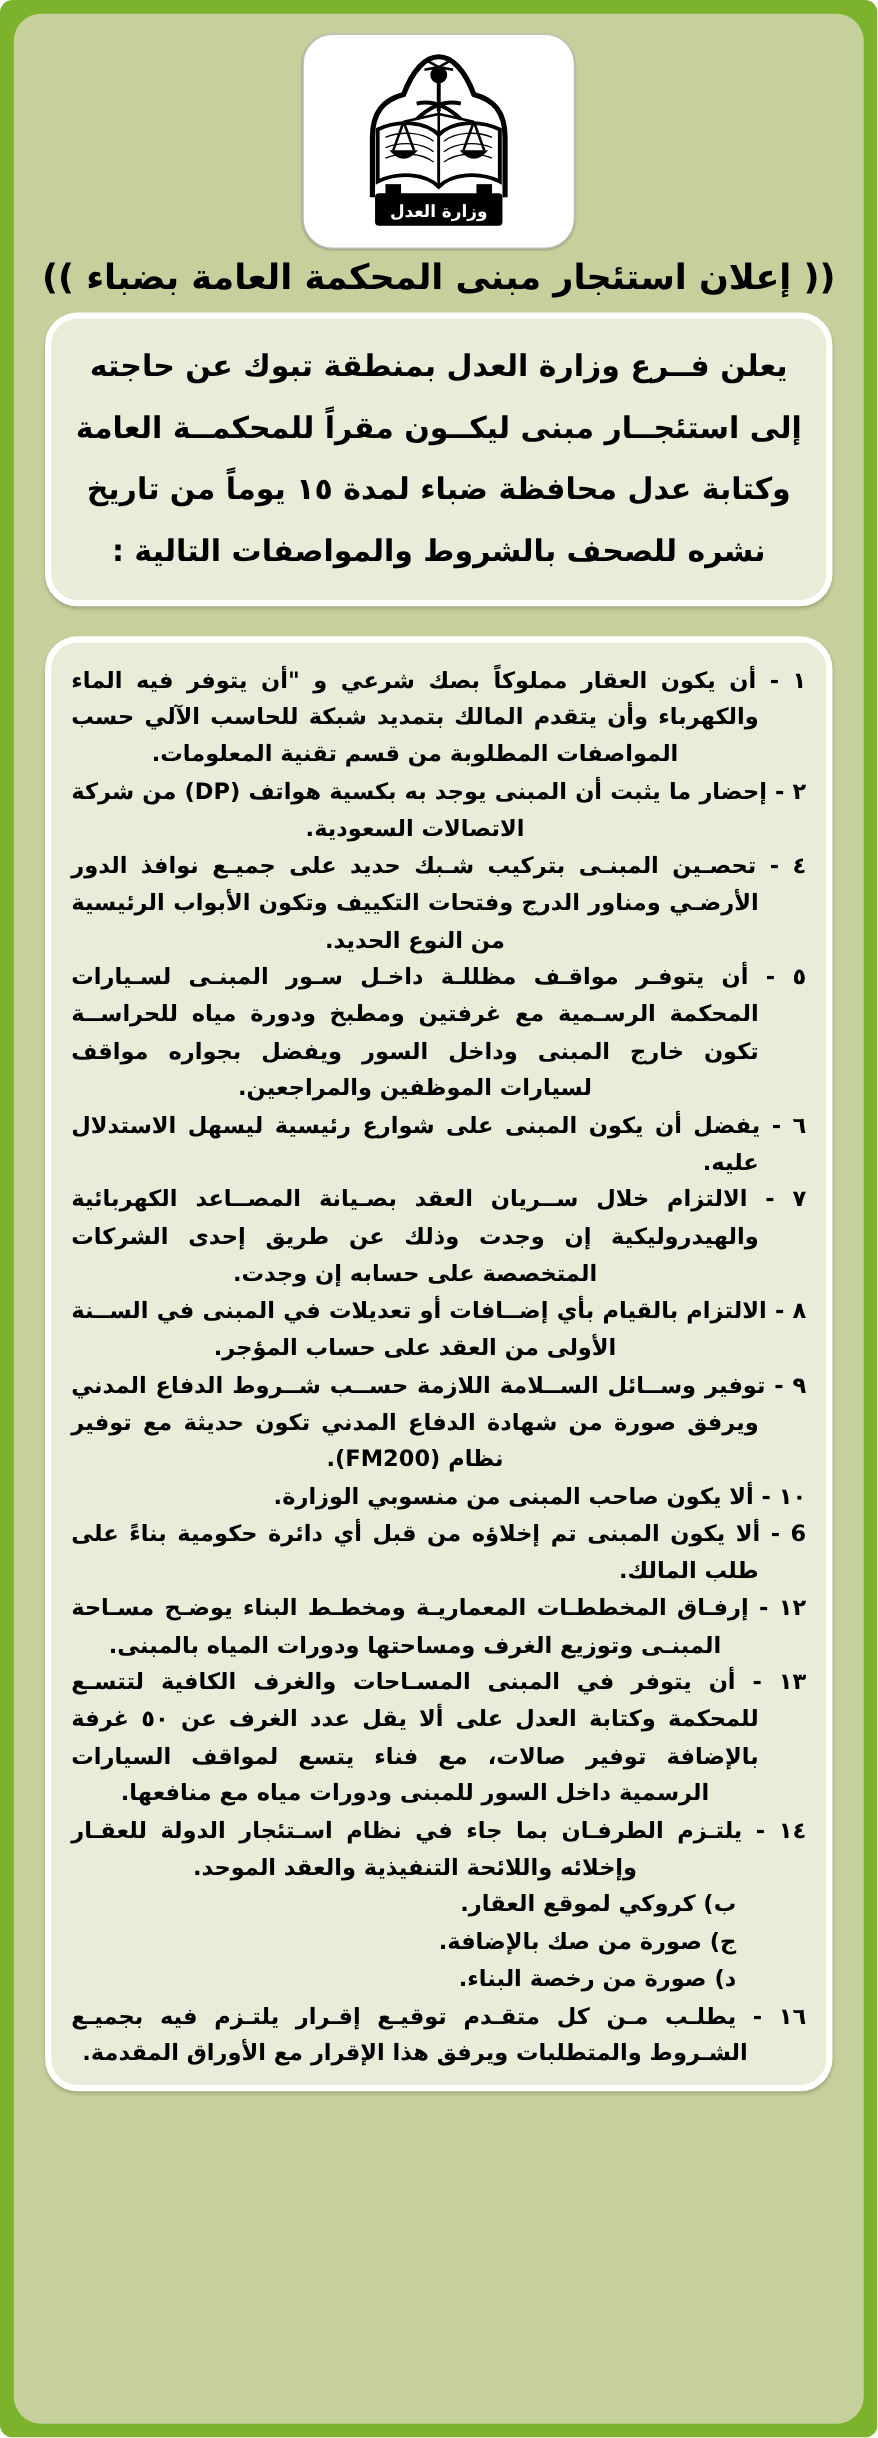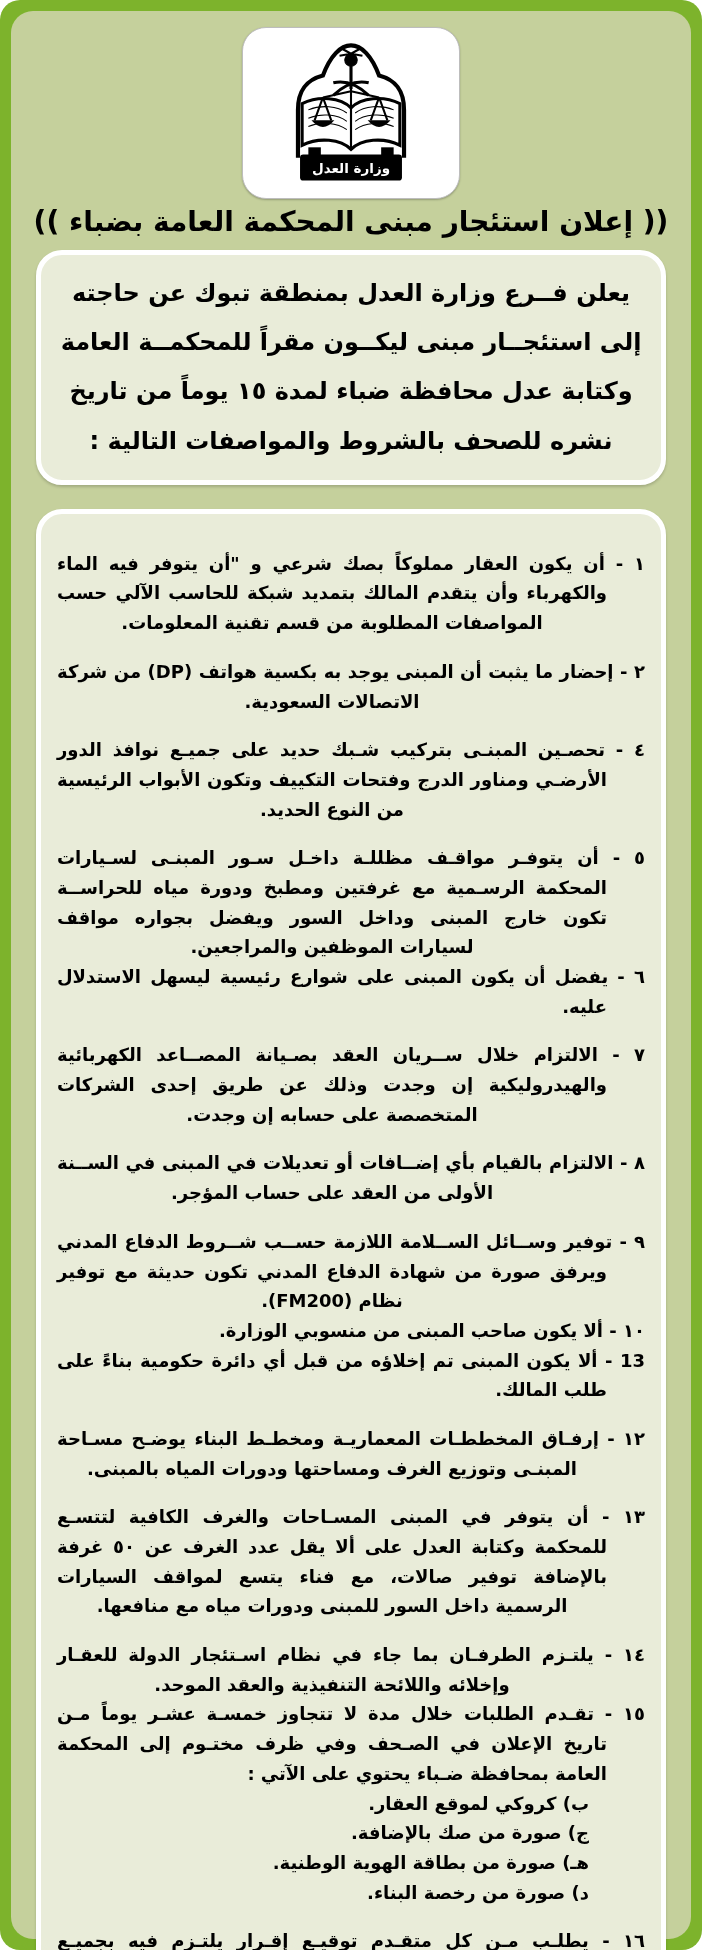--- a/index.html
+++ b/index.html
@@ -1,19 +1,19 @@
 <!DOCTYPE html>
 <html lang="ar" dir="rtl"><head>
 <meta charset="utf-8">
 <style>
   html, body { margin:0; padding:0; background:#ffffff; }
   body { width:702px; font-family:"DejaVu Sans", sans-serif; color:#000; }
   .canvas {
     width:702px; height:1950px; box-sizing:border-box;
-    background:#7db32c; border-radius:20px; padding:11px;
+    background:#7db32c; border-radius:10px; padding:11px;
     overflow:hidden;
   }
   .inner {
     width:100%; height:100%; box-sizing:border-box;
     background:#c5d09c; border-radius:22px; padding:12px 12px;
   }
   .logo-card {
     width:216px; height:170px; margin:4px auto 6px;
     background:#ffffff; border:1px solid #bdbdbd; border-radius:24px;
     display:flex; align-items:center; justify-content:center;
@@ -33,21 +33,21 @@
     font-size:24px; font-weight:bold; line-height:2.05;
   }
   .list {
     margin-top:24px; padding:16px 16px 10px;
     font-size:18px; font-weight:bold; line-height:1.65;
   }
   .item {
     text-align:justify; text-align-last:right;
     padding-right:38px; text-indent:-38px;
   }
-  .item.cl { text-align-last:center;margin-top:19px; }
+  .item.cl { text-align-last:center; }
   .sub {
     text-align:right; padding-right:56px;
   }
 </style>
 </head>
 <body>
 
 <div class="canvas">
   <div class="inner">
 
@@ -101,27 +101,25 @@
     <div class="box list">
       <div class="item cl">١ -  أن يكون العقار مملوكاً بصك شرعي و "أن يتوفر فيه الماء والكهرباء وأن يتقدم المالك بتمديد شبكة للحاسب الآلي حسب المواصفات المطلوبة من قسم تقنية المعلومات.</div>
       <div class="item cl">٢ -  إحضار ما يثبت أن المبنى يوجد به بكسية هواتف (DP) من شركة الاتصالات السعودية.</div>
       <div class="item cl">٤ -  تحصـين المبنـى بتركيب شـبك حديد على جميـع نوافذ الدور الأرضـي ومناور الدرج وفتحات التكييف وتكون الأبواب الرئيسية من النوع الحديد.</div>
       <div class="item cl">٥ -  أن يتوفـر مواقـف مظللـة داخـل سـور المبنـى لسـيارات المحكمة الرسـمية مع غرفتين ومطبخ ودورة مياه للحراســة تكون خارج المبنى وداخل السور ويفضل بجواره مواقف لسيارات الموظفين والمراجعين.</div>
       <div class="item">٦ -  يفضل أن يكون المبنى على شوارع رئيسية ليسهل الاستدلال عليه.</div>
       <div class="item cl">٧ -  الالتزام خلال ســريان العقد بصـيانة المصــاعد الكهربائية والهيدروليكية إن وجدت وذلك عن طريق إحدى الشركات المتخصصة على حسابه إن وجدت.</div>
       <div class="item cl">٨ -  الالتزام بالقيام بأي إضــافات أو تعديلات في المبنى في الســنة الأولى من العقد على حساب المؤجر.</div>
       <div class="item cl">٩ -  توفير وســائل الســلامة اللازمة حســب شــروط الدفاع المدني ويرفق صورة من شهادة الدفاع المدني تكون حديثة مع توفير نظام (FM200).</div>
       <div class="item">١٠ - ألا يكون صاحب المبنى من منسوبي الوزارة.</div>
-      <div class="item">13 - ألا يكون المبنى تم إخلاؤه من قبل أي دائرة حكومية بناءً على طلب المالك.</div>
+      <div class="item">6 - ألا يكون المبنى تم إخلاؤه من قبل أي دائرة حكومية بناءً على طلب المالك.</div>
       <div class="item cl">١٢ - إرفـاق المخططـات المعماريـة ومخطـط البناء يوضـح مسـاحة المبنـى وتوزيع الغرف ومساحتها ودورات المياه بالمبنى.</div>
       <div class="item cl">١٣ - أن يتوفر في المبنى المسـاحات والغرف الكافية لتتسـع للمحكمة وكتابة العدل على ألا يقل عدد الغرف عن ٥٠ غرفة بالإضافة توفير صالات، مع فناء يتسع لمواقف السيارات الرسمية داخل السور للمبنى ودورات مياه مع منافعها.</div>
       <div class="item cl">١٤ - يلتـزم الطرفـان بما جاء في نظام اسـتئجار الدولة للعقـار وإخلائه واللائحة التنفيذية والعقد الموحد.</div>
-      <div class="item">١٥ - تقـدم الطلبات خلال مدة لا تتجاوز خمسـة عشـر يوماً مـن تاريخ الإعلان في الصـحف وفي ظرف مختـوم إلى المحكمة العامة بمحافظة ضـباء يحتوي على الآتي :</div>
       <div class="sub">ب) كروكي لموقع العقار.</div>
       <div class="sub">ج) صورة من صك بالإضافة.</div>
-      <div class="sub">هـ) صورة من بطاقة الهوية الوطنية.</div>
       <div class="sub">د) صورة من رخصة البناء.</div>
       <div class="item cl">١٦ - يطلـب مـن كل متقـدم توقيـع إقـرار يلتـزم فيه بجميـع الشـروط والمتطلبات ويرفق هذا الإقرار مع الأوراق المقدمة.</div>
 
     </div>
 
   </div>
 </div>
 
 </body></html>

